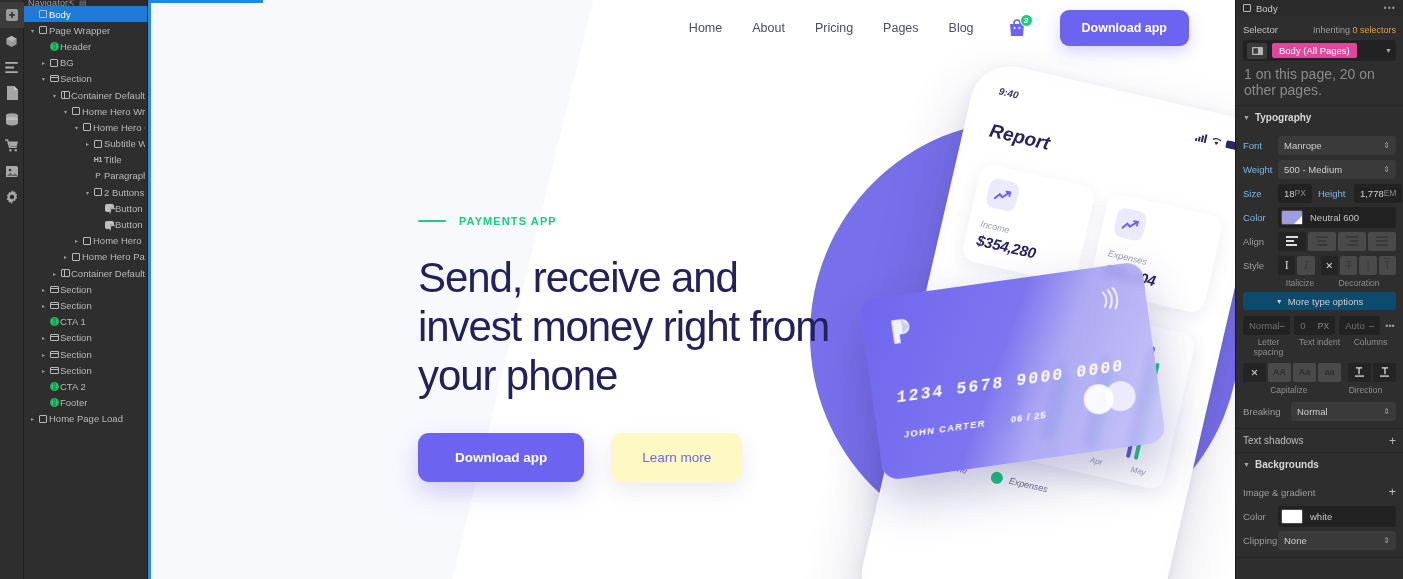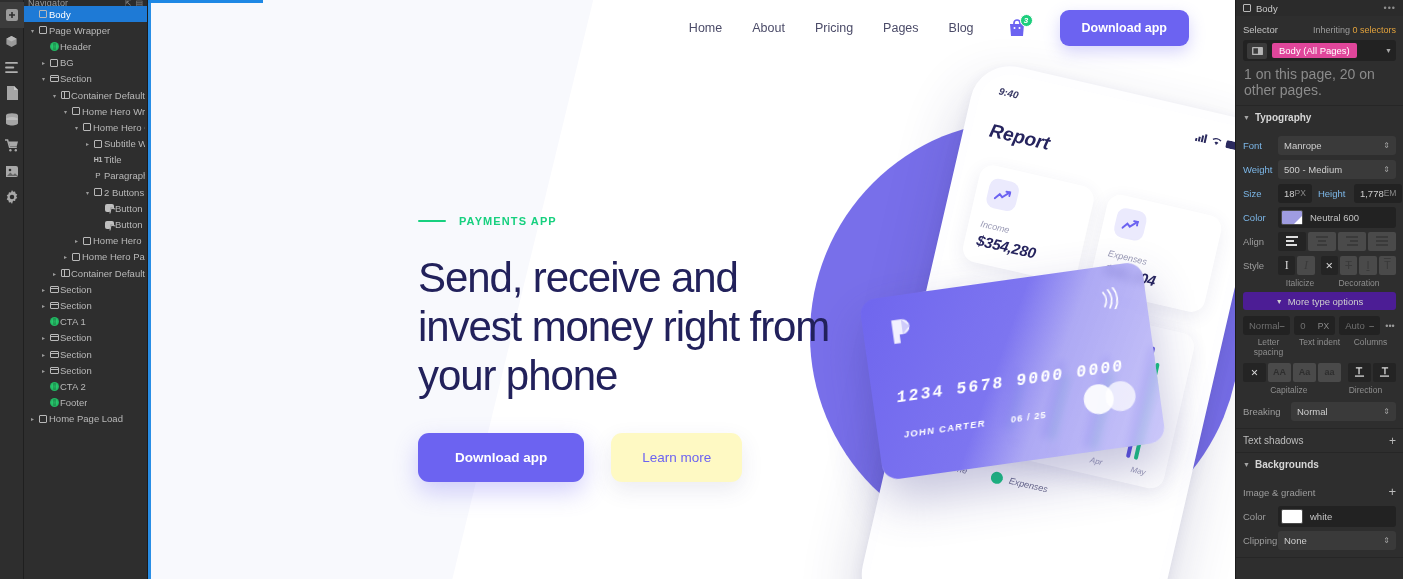--- a/index.html
+++ b/index.html
@@ -25,21 +25,21 @@
   .rail-btn svg { display:block; }
   .rail-btn.active { background: #3c3c3c; }
 
   
   .navigator {
     width: 124px; height: 579px; background: #2e2e2e; flex: none;
     border-right: 1px solid #1c1c1c; position: relative; overflow: hidden;
   }
   .nav-header {
     height: 6px; background: #2b2b2b; display:flex; align-items:center;
-    justify-content: space-between; padding: 0 4px;
+    padding: 0 4px;
     font-size: 9px; color: #8c8c8c; overflow: hidden;
   }
   .nav-title { font-size: 9px; color:#9a9a9a; letter-spacing:.2px; white-space:nowrap; }
   .nav-head-icons { display:flex; gap:4px; }
   .nav-head-icons span { font-size: 8px; color:#8a8a8a; }
   .tree { padding-top: 0px; }
   .tree-row {
     display: flex; align-items: center; height: 16.2px;
     font-size: 9.5px; color: #b9b9b9; white-space: nowrap;
     position: relative; cursor: pointer; padding-right:2px;
@@ -249,21 +249,21 @@
   .colorfield { display:flex; align-items:center; gap:7px; background:#222; border-radius:3px; height:21px; padding:0 3px; flex:1;}
   .seg { display:flex; gap:2px; flex:1; }
   .seg-btn {
     flex:1; height:19px; background:#4a4a4a; border-radius:2px;
     display:flex;align-items:center;justify-content:center; color:#d8d8d8; cursor:pointer;
   }
   .seg-btn.on { background:#242424; }
   .caption-row { display:flex; margin-top:3px; }
   .caption { font-size:8.5px; color:#8e8e8e; text-align:center; }
   .more-opts {
-    background:#4c1d95; border-radius:3px; height:18px; display:flex;
+    background:#0c4a6e; border-radius:3px; height:18px; display:flex;
     align-items:center; justify-content:center; gap:5px; color:#cfcfcf; font-size:9.5px;
     margin: 4px 0 6px; cursor:pointer;
   }
   .three-col { display:flex; gap:4px; }
   .three-col > div { flex:1; }
   .dim { color:#6f6f6f; }
   .sp-scroll { height:563px; overflow:hidden; }
 </style>
 </head>
 <body>

